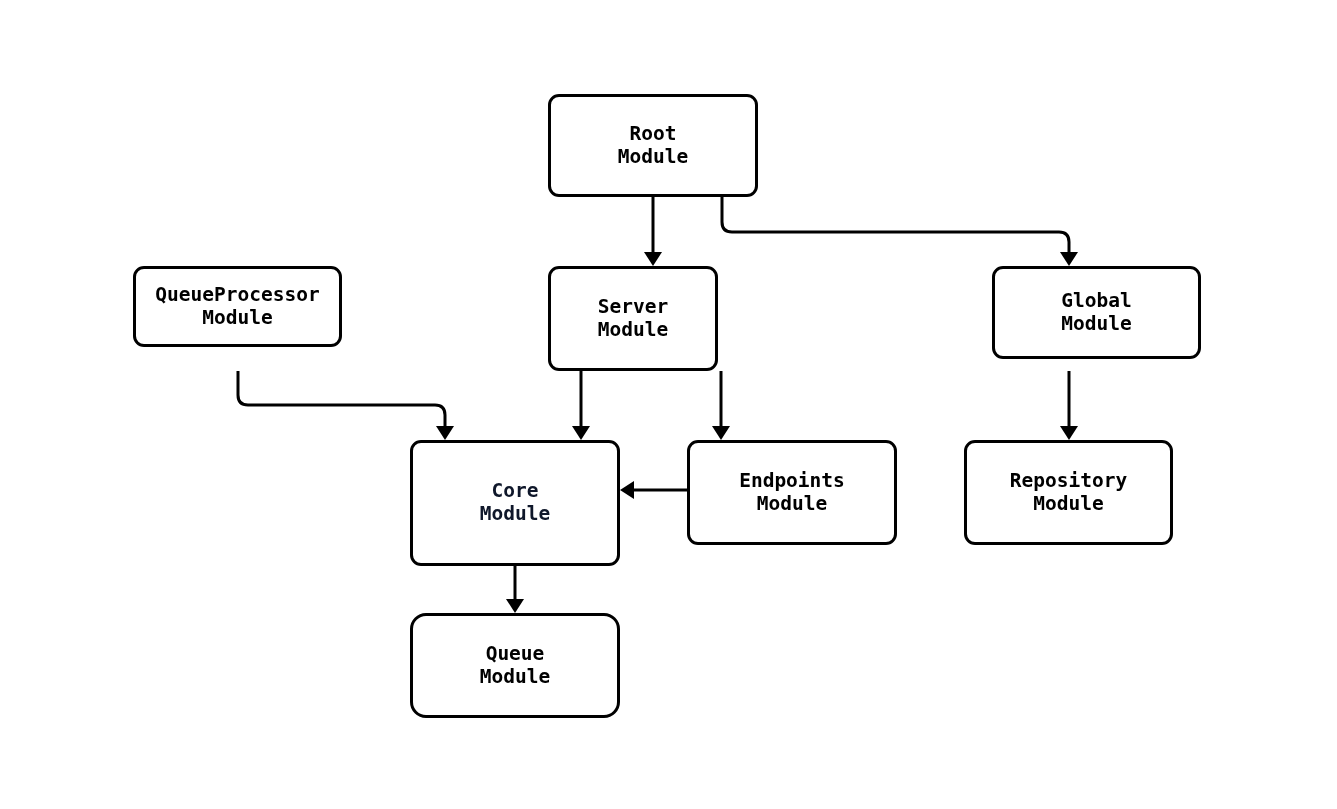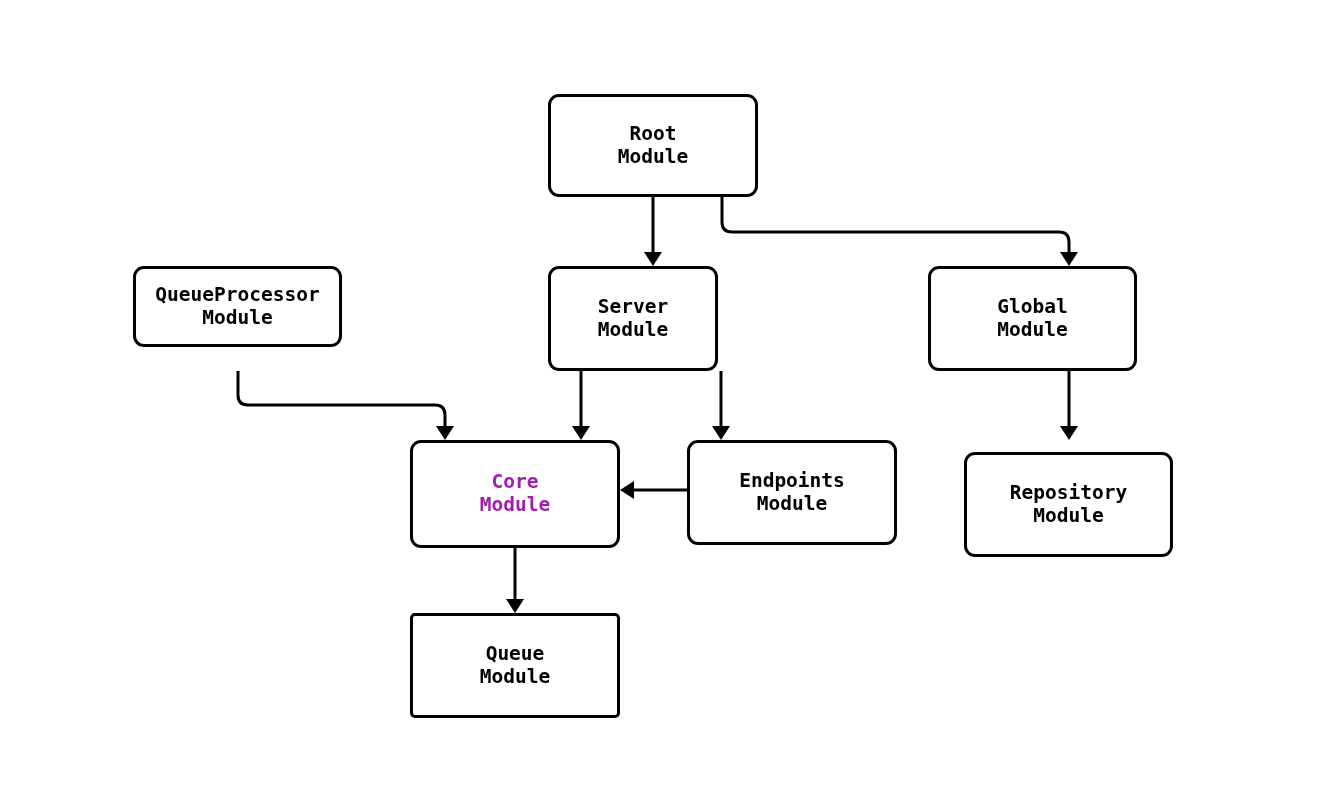--- a/index.html
+++ b/index.html
@@ -76,20 +76,20 @@
         <polygon points="1060,426 1078,426 1069,440" fill="#000000"></polygon>
         <polygon points="634,481 634,499 620,490" fill="#000000"></polygon>
         <polygon points="506,599 524,599 515,613" fill="#000000"></polygon>
       </g>
   </svg>
 
   <div id="nodes-layer">
       <div class="node" style="left: 548px; top: 94px; width: 210px; height: 103px; border-width: 3px; border-color: rgb(0, 0, 0); border-radius: 11px; color: rgb(0, 0, 0);"><span class="node-line">Root</span><span class="node-line">Module</span></div>
       <div class="node" style="left: 133px; top: 266px; width: 209px; height: 81px; border-width: 3px; border-color: rgb(0, 0, 0); border-radius: 11px; color: rgb(0, 0, 0);"><span class="node-line">QueueProcessor</span><span class="node-line">Module</span></div>
       <div class="node" style="left: 548px; top: 266px; width: 170px; height: 105px; border-width: 3px; border-color: rgb(0, 0, 0); border-radius: 11px; color: rgb(0, 0, 0);"><span class="node-line">Server</span><span class="node-line">Module</span></div>
-      <div class="node" style="left: 928px; top: 266px; width: 209px; height: 105px; border-width: 3px; border-color: rgb(0, 0, 0); border-radius: 11px; color: rgb(0, 0, 0);"><span class="node-line">Global</span><span class="node-line">Module</span></div>
-      <div class="node" style="left: 410px; top: 440px; width: 210px; height: 108px; border-width: 3px; border-color: rgb(0, 0, 0); border-radius: 11px; color: #a21caf;"><span class="node-line">Core</span><span class="node-line">Module</span></div>
+      <div class="node" style="left: 992px; top: 266px; width: 209px; height: 93px; border-width: 3px; border-color: rgb(0, 0, 0); border-radius: 11px; color: rgb(0, 0, 0);"><span class="node-line">Global</span><span class="node-line">Module</span></div>
+      <div class="node" style="left: 410px; top: 440px; width: 210px; height: 126px; border-width: 3px; border-color: rgb(0, 0, 0); border-radius: 11px; color: #0f172a;"><span class="node-line">Core</span><span class="node-line">Module</span></div>
       <div class="node" style="left: 687px; top: 440px; width: 210px; height: 105px; border-width: 3px; border-color: rgb(0, 0, 0); border-radius: 11px; color: rgb(0, 0, 0);"><span class="node-line">Endpoints</span><span class="node-line">Module</span></div>
-      <div class="node" style="left: 964px; top: 452px; width: 209px; height: 105px; border-width: 3px; border-color: rgb(0, 0, 0); border-radius: 11px; color: rgb(0, 0, 0);"><span class="node-line">Repository</span><span class="node-line">Module</span></div>
-      <div class="node" style="left: 410px; top: 613px; width: 210px; height: 105px; border-width: 3px; border-color: rgb(0, 0, 0); border-radius: 5px; color: rgb(0, 0, 0);"><span class="node-line">Queue</span><span class="node-line">Module</span></div>
+      <div class="node" style="left: 964px; top: 440px; width: 209px; height: 105px; border-width: 3px; border-color: rgb(0, 0, 0); border-radius: 11px; color: rgb(0, 0, 0);"><span class="node-line">Repository</span><span class="node-line">Module</span></div>
+      <div class="node" style="left: 410px; top: 613px; width: 210px; height: 105px; border-width: 3px; border-color: rgb(0, 0, 0); border-radius: 16px; color: rgb(0, 0, 0);"><span class="node-line">Queue</span><span class="node-line">Module</span></div>
     </div>
 
 </div>
 
 </body></html>

